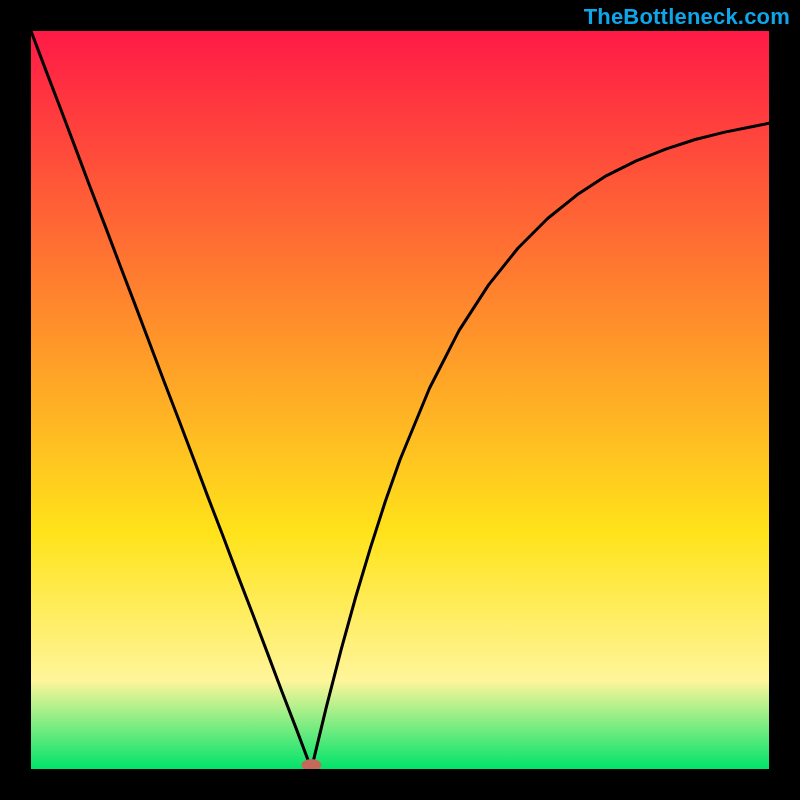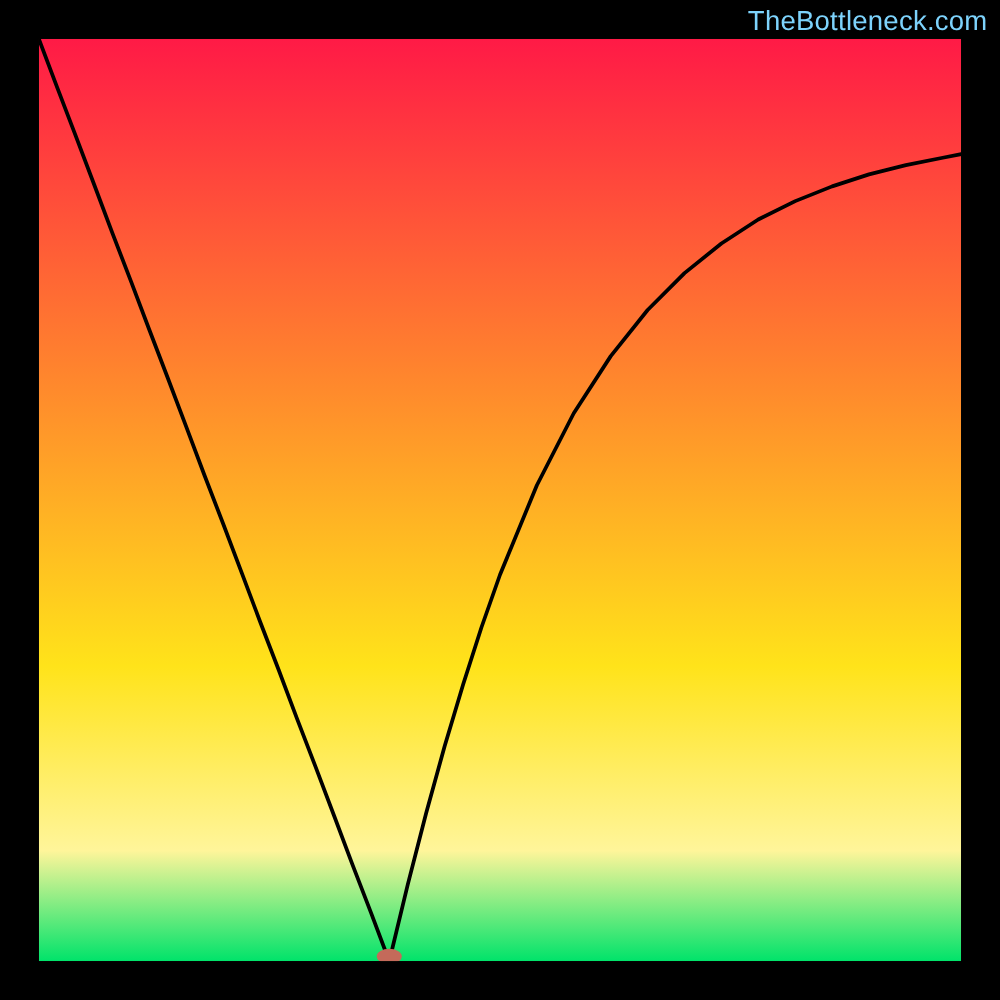--- a/index.html
+++ b/index.html
@@ -23,23 +23,23 @@
     top: 31px;
     left: 31px;
     width: 738px;
     height: 738px;
     overflow: hidden;
   }
   .watermark {
     position: absolute;
     top: 4px;
     right: 10px;
-    color: #7dd3fc;
+    color: #0ea5e9;
     font-size: 22px;
-    font-weight: 400;
+    font-weight: 700;
     letter-spacing: 0.2px;
   }
   svg { display: block; }
 </style>
 </head>
 <body>
 
 <div class="frame">
 
   <div class="watermark">TheBottleneck.com</div>

